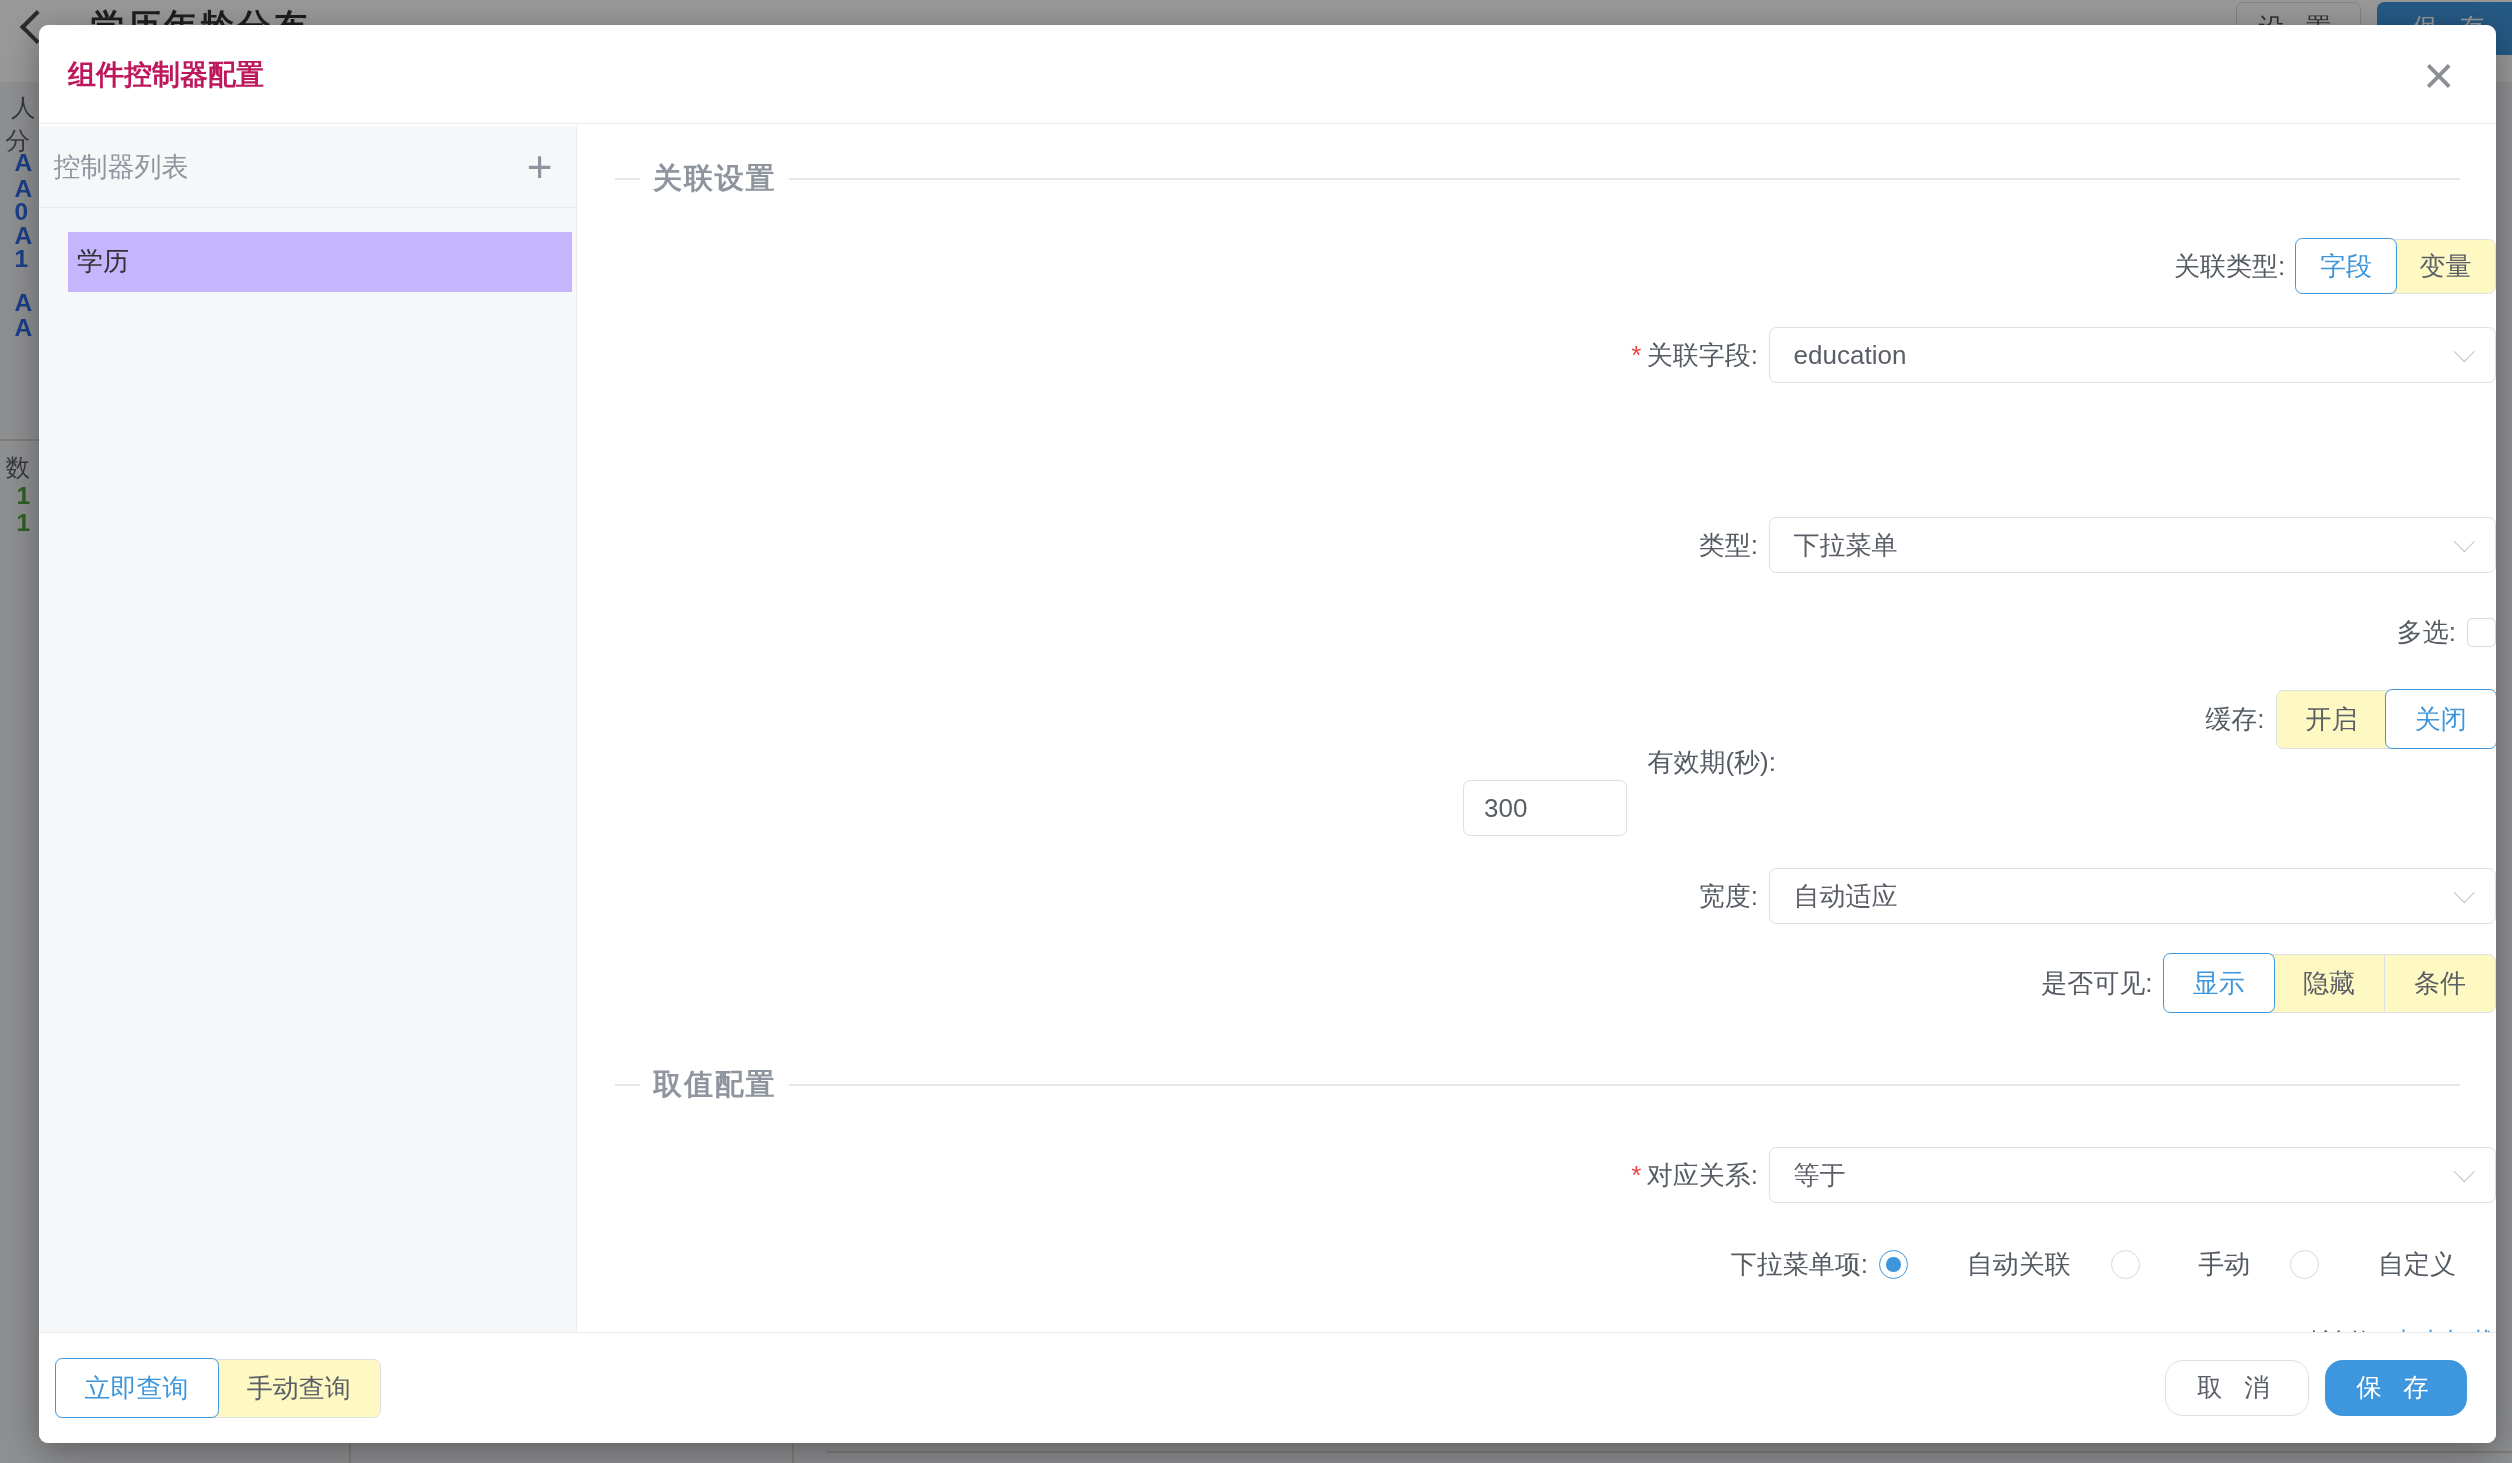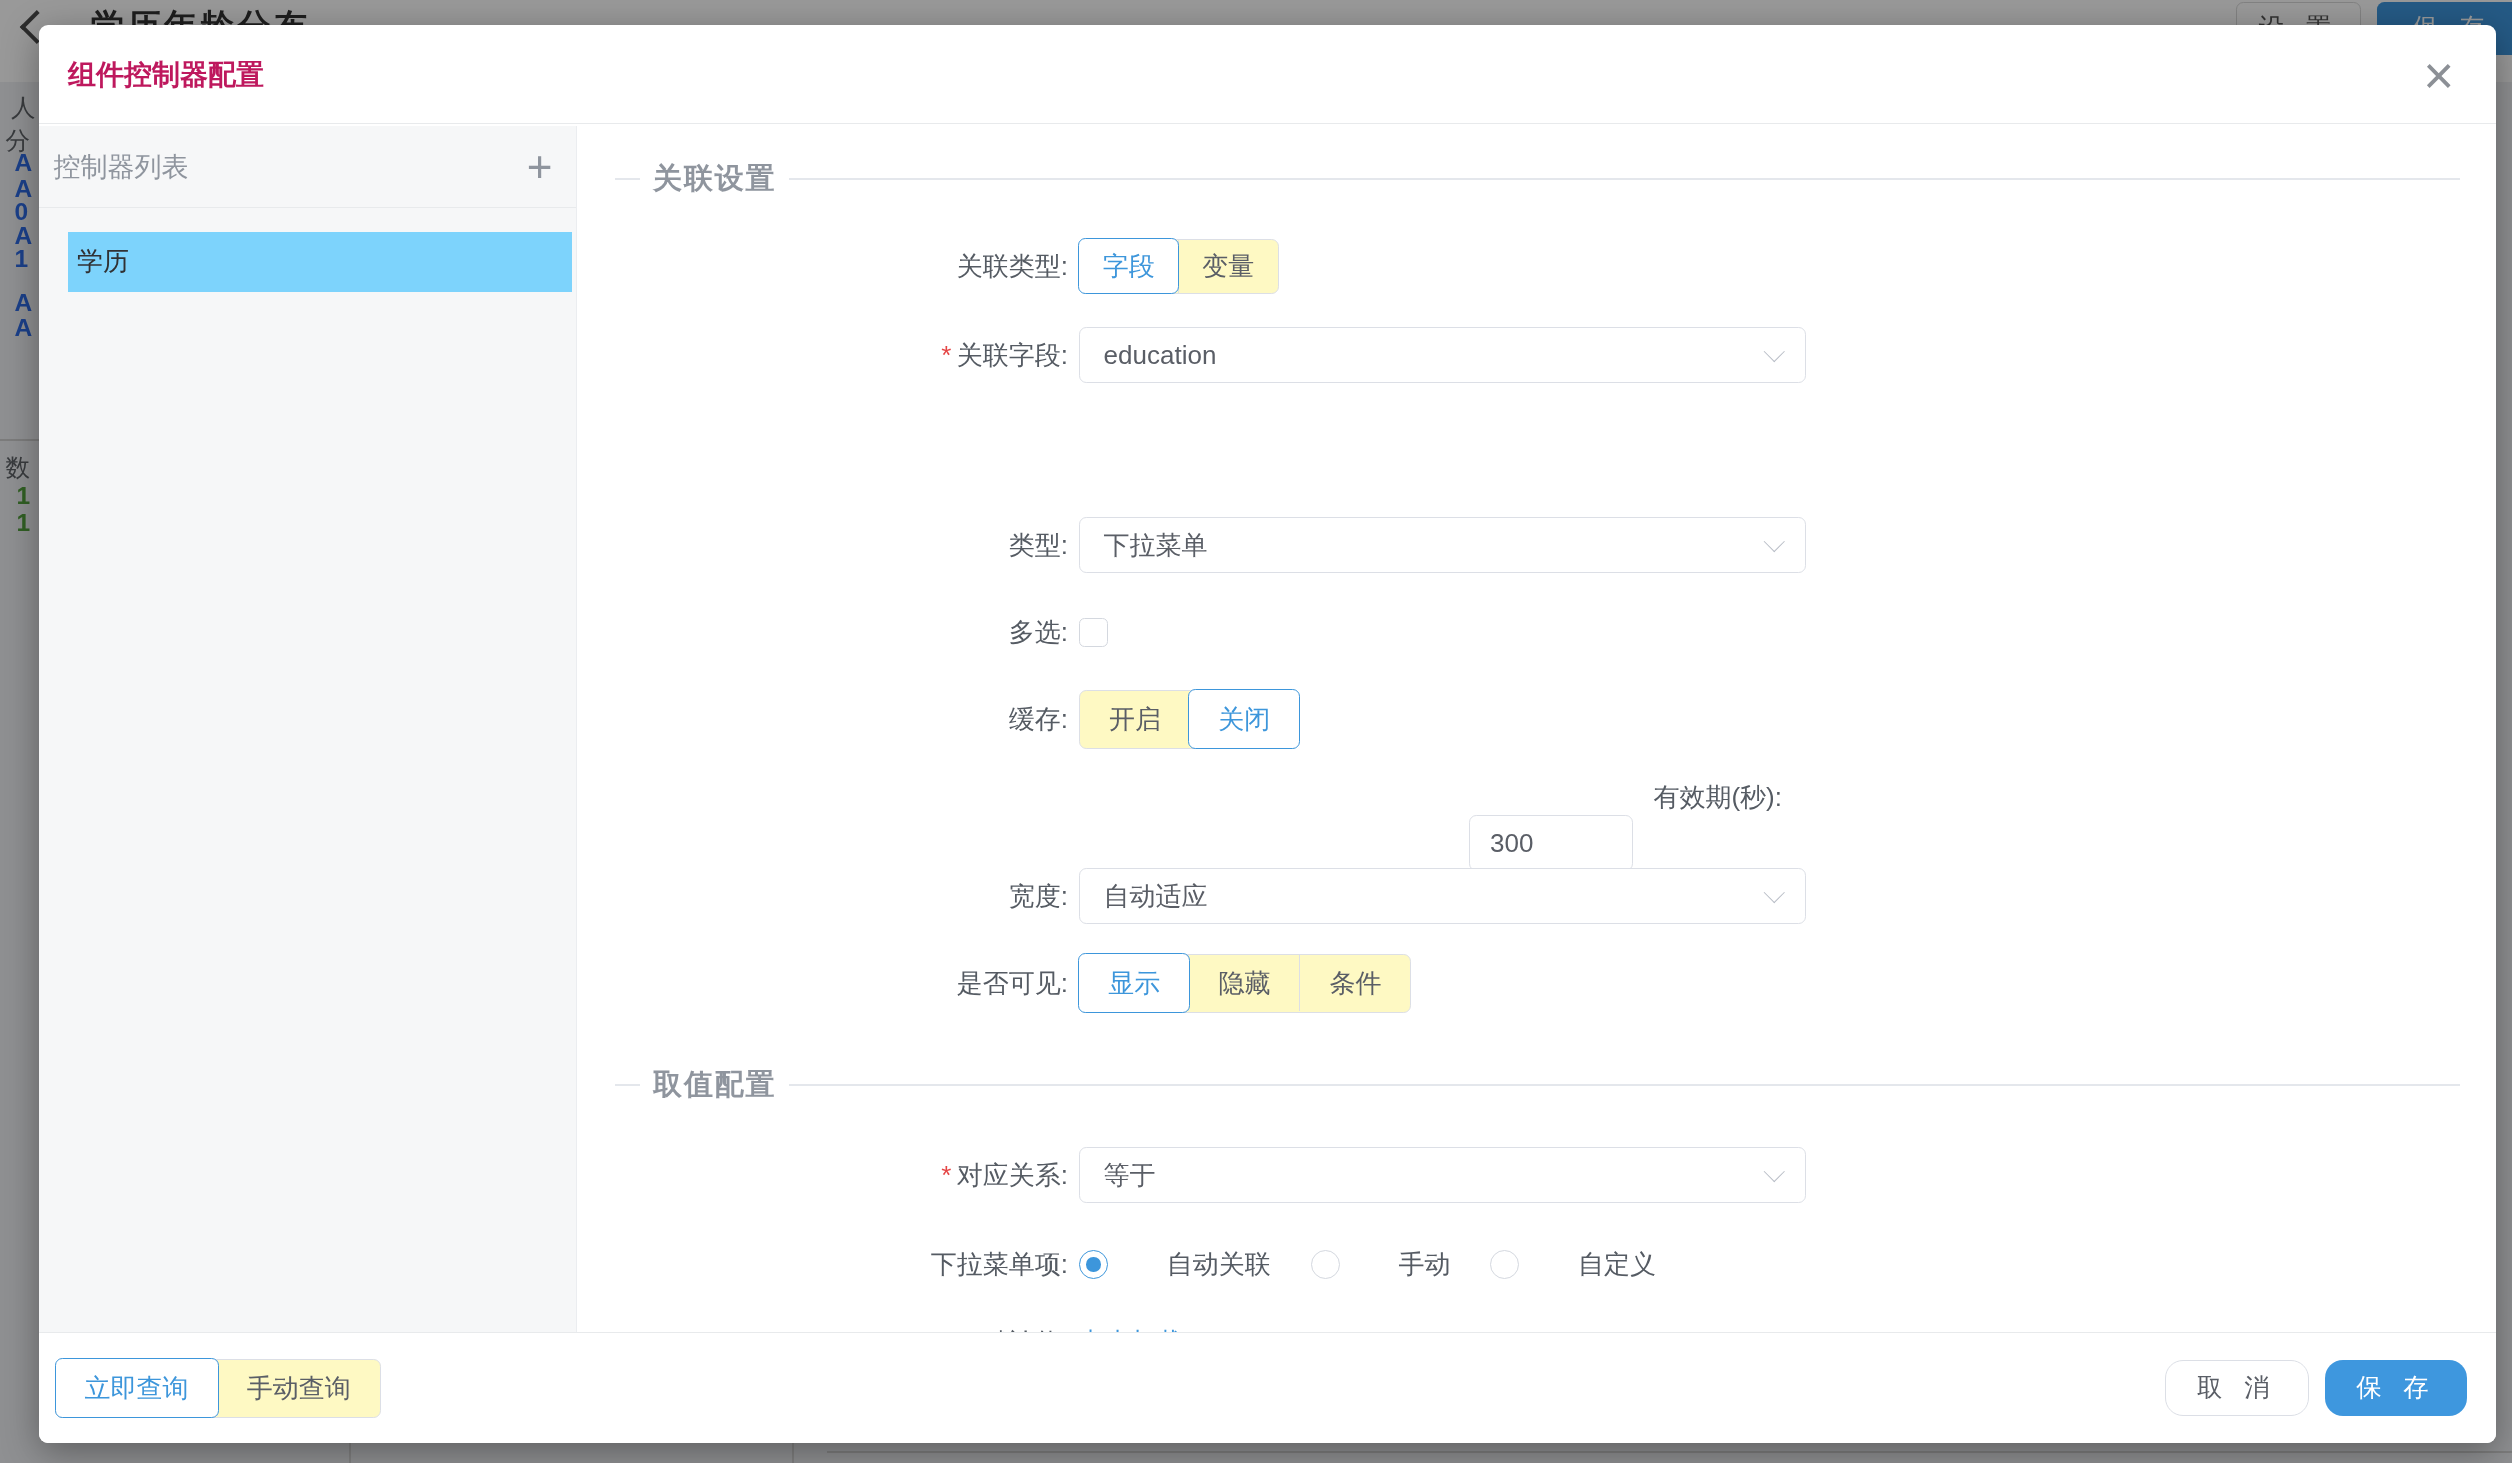--- a/index.html
+++ b/index.html
@@ -37,31 +37,31 @@
   .m-close { position:absolute; right:25.4px; top:18px; width:64px; height:64px; display:flex;
              align-items:center; justify-content:center; font-size:53px; font-weight:100; color:#8c9096; cursor:pointer; }
 
   .sidebar { position:absolute; left:0; top:101px; bottom:111px; width:538px; background:#f6f7f8;
              border-right:1.8px solid #ebedf0; }
   .sb-header { position:relative; height:82px; border-bottom:1.8px solid #e8eaec; }
   .sb-title { position:absolute; left:14.5px; top:0; height:82px; display:flex; align-items:center;
               font-size:27px; color:#8f959e; }
   .sb-plus { position:absolute; right:23.6px; top:0; height:82px; display:flex; align-items:center;
              font-size:44px; font-weight:200; color:#8f959e; cursor:pointer; }
-  .sb-item { margin:23.6px 3.6px 0 29px; height:60px; background:#7dd3fc; display:flex; align-items:center;
+  .sb-item { margin:23.6px 3.6px 0 29px; height:60px; background:#c4b5fd; display:flex; align-items:center;
              padding-left:9px; font-size:26px; color:#303133; cursor:pointer; }
 
   .content { position:absolute; left:540px; top:101px; right:0; bottom:111px; background:#fff; overflow:hidden; }
 
   .section { position:absolute; left:36px; right:36px; height:40px; display:flex; align-items:center; }
   .section::before { content:""; width:25.4px; height:1.8px; background:#e4e7ec; margin-right:12.7px; }
   .section::after  { content:""; flex:1; height:1.8px; background:#e4e7ec; margin-left:12.7px; }
   .section .st { font-size:29px; font-weight:600; color:#8f959e; letter-spacing:1.8px; }
 
-  .row { position:absolute; left:16px; right:0; height:56px; display:flex; align-items:center; }
+  .row { position:absolute; left:4px; right:0; height:56px; display:flex; align-items:center;justify-content:flex-end; }
   .lab { width:473px; text-align:right; font-size:26px; color:#555b63; flex:none; }
   .req { color:#e54545; margin-right:5.5px; font-size:26px; }
   .ctl { margin-left:11px; display:flex; align-items:center; }
 
   .select { position:relative; width:727px; height:56px; border:1.8px solid #dcdfe6; border-radius:7.3px;
             background:#fff; display:flex; align-items:center; padding:0 55px 0 23.6px;
             font-size:26px; color:#5a5e66; cursor:pointer; }
   .caret { position:absolute; right:23.6px; top:50%; width:14.5px; height:14.5px; margin-top:-11px;
            border-right:1.8px solid #b9bec7; border-bottom:1.8px solid #b9bec7; transform:rotate(45deg); }
 

